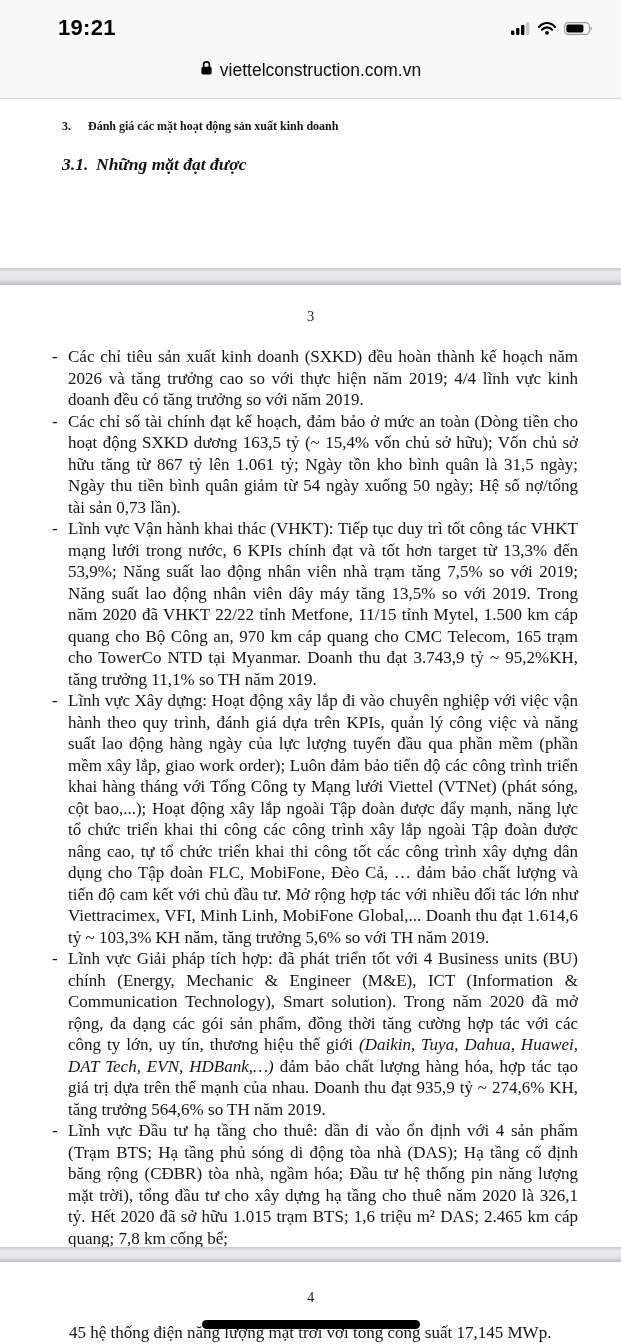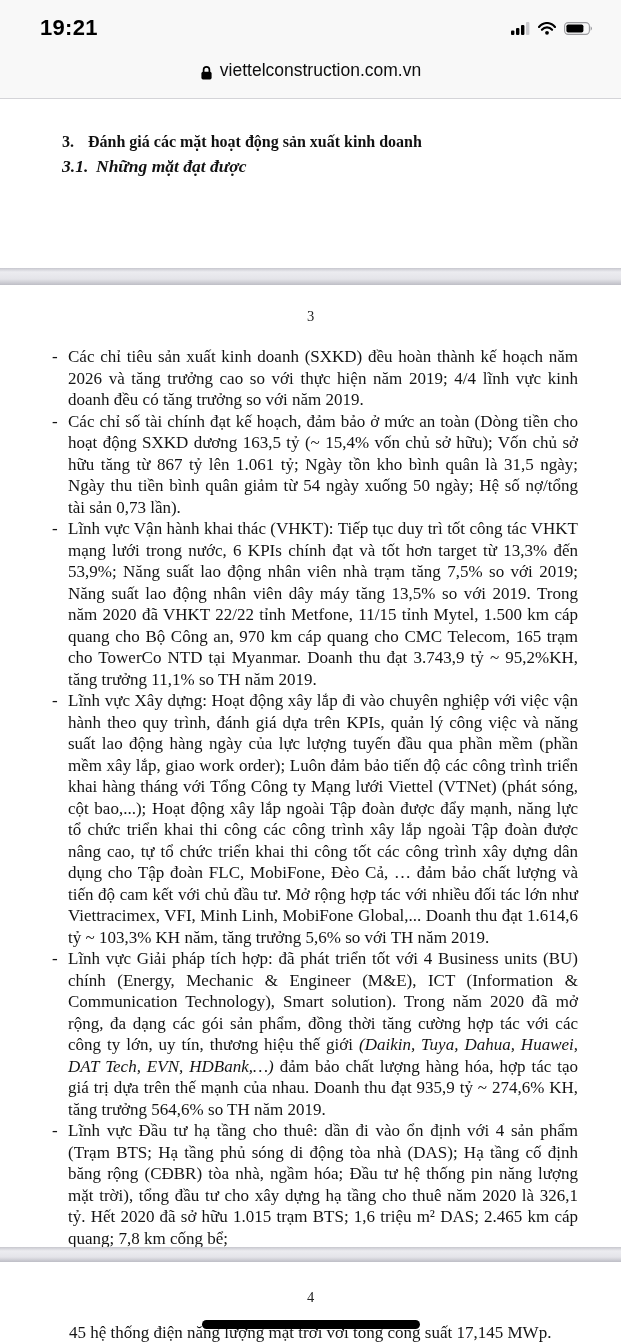--- a/index.html
+++ b/index.html
@@ -8,36 +8,36 @@
     background:#ffffff;
     font-family:"Liberation Serif","DejaVu Serif",serif;
     color:#111;
   }
   
   .header {
     position:absolute; top:0; left:0; width:621px; height:99px;
     background:#f8f8f8; border-bottom:1px solid #d4d4d8; box-sizing:border-box;
   }
   .time {
-    position:absolute; left:40px; top:15px;
+    position:absolute; left:58px; top:15px;
     font-family:"Liberation Sans","DejaVu Sans",sans-serif;
     font-weight:700; font-size:22px; letter-spacing:.3px; color:#000;
   }
   .status-icons { position:absolute; right:28px; top:22px; display:flex; align-items:center; gap:8px; }
   .url-row {
     position:absolute; top:60px; left:0; width:100%;
-    display:flex; justify-content:center; align-items:flex-end; gap:7px;
+    display:flex; justify-content:center; align-items:flex-start; gap:7px;
     font-family:"Liberation Sans","DejaVu Sans",sans-serif;
     font-size:17.5px; color:#0c0c0d;
   }
   
   .headings { position:absolute; top:115px; left:62px; width:520px; }
-  .h1 { font-weight:700; font-size:16px; line-height:22px;margin-top:16px; }
+  .h1 { font-weight:700; font-size:12px; line-height:22px; }
   .h1 .num { display:inline-block; width:26px; }
-  .h2 { font-weight:700; font-style:italic; font-size:17.5px; line-height:22px; margin-top:2px; }
+  .h2 { font-weight:700; font-style:italic; font-size:17.5px; line-height:22px; margin-top:16px; }
   .h2 .num { display:inline-block; width:34px; font-style:italic; }
   .page-divider {
     position:absolute; left:0; width:621px;
     background:linear-gradient(to bottom,#c7c7ce 0px,#ececf0 4px,#e4e4e9 11px,#bdbdc5 100%);
   }
   .divider1 { top:268px; height:17px; }
   .page-num { width:621px; text-align:center; font-size:14.5px; color:#222; }
   .p3num { position:absolute; top:308px; left:0; }
   .bullets { position:absolute; top:346px; left:52px; width:526px; }
   .bullet {

